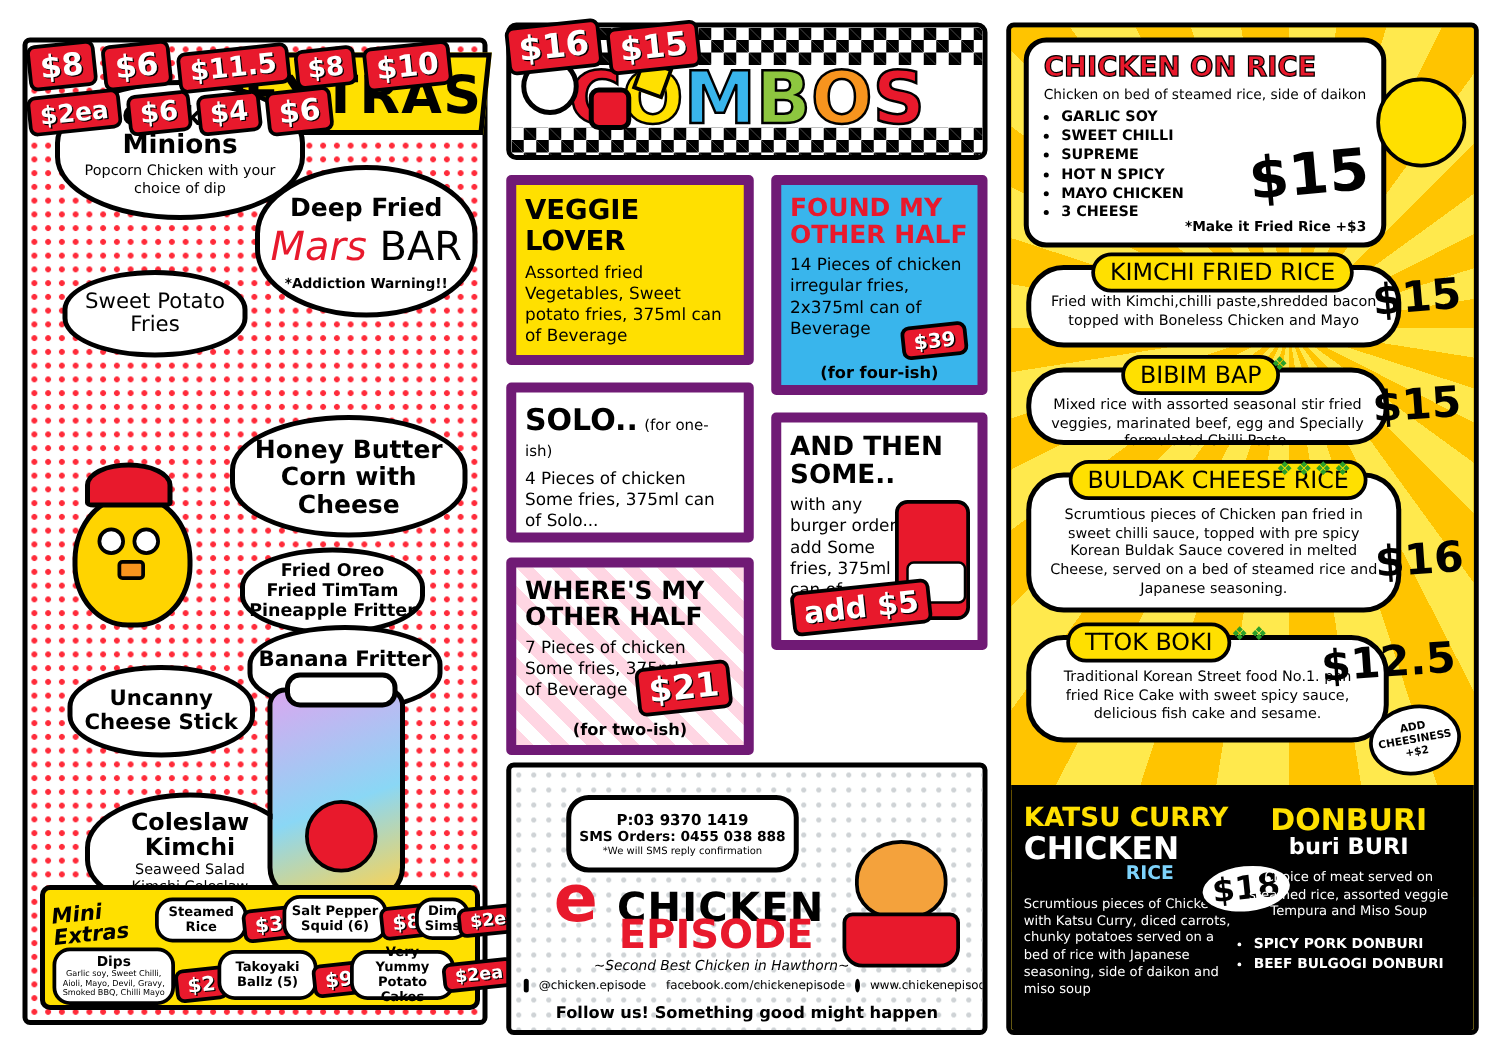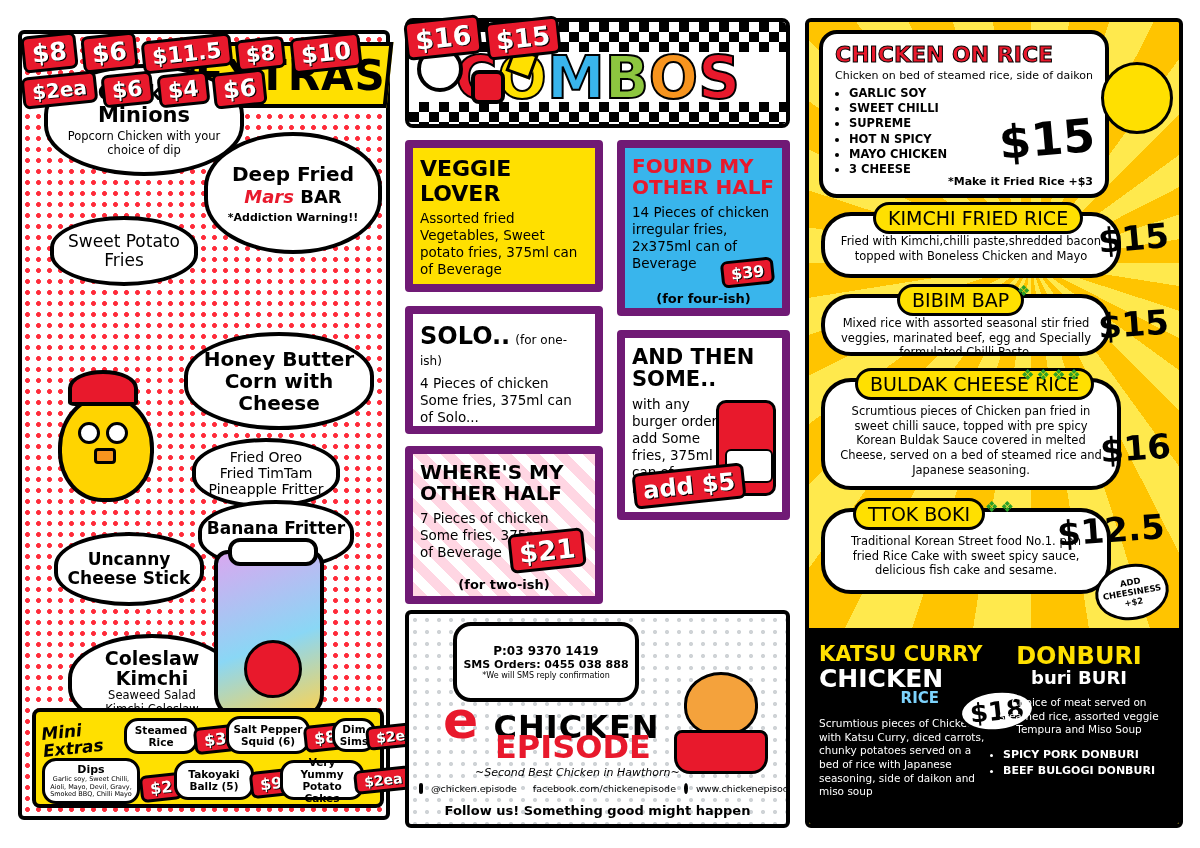--- a/index.html
+++ b/index.html
@@ -122,21 +122,21 @@
       
       <div class="bubble" style="left:22px; top:30px; width:200px; height:112px;">
         <div style="font-size:21px;font-weight:bold;line-height:1.05;padding:0 8px;">Chicken Minions</div>
         <div style="font-size:11.5px;line-height:1.2;padding:4px 14px 0;">Popcorn Chicken with your choice of dip</div>
       </div>
       <div class="price" style="left:95px; top:134px; font-size:25px;">$8</div>
 
       
       <div class="bubble" style="left:182px; top:98px; width:178px; height:122px;">
         <div style="font-size:20px;font-weight:bold;">Deep Fried</div>
-        <div style="font-size:18px;font-weight:bold;">
+        <div style="font-size:32px;font-weight:normal;">
           <span style="color:#e8192c;font-style:italic;">Mars</span>
           <span style="color:#000;">BAR</span>
         </div>
         <div style="font-size:11px;font-weight:bold;margin-top:4px;">*Addiction Warning!!</div>
       </div>
       <div class="price" style="left:276px; top:212px; font-size:25px;">$6</div>
 
       
       <div class="bubble" style="left:28px; top:182px; width:148px; height:70px;">
         <div style="font-size:17px;font-weight:normal;line-height:1.1;">Sweet Potato Fries</div>
@@ -147,21 +147,21 @@
       <div class="price" style="left:168px; top:252px; font-size:21px;">$8</div>
 
       
       <div class="bubble" style="left:162px; top:298px; width:190px; height:98px;">
         <div style="font-size:20px;font-weight:bold;line-height:1.1;padding:0 6px;">Honey Butter Corn with Cheese</div>
       </div>
       <div class="price" style="left:282px; top:295px; font-size:24px;">$10</div>
 
       
       <div class="bubble" style="left:170px; top:404px; width:148px; height:70px;">
-        <div style="font-size:14px;font-weight:normal;line-height:1.15;white-space:pre-line;">Fried Oreo
+        <div style="font-size:14px;font-weight:bold;line-height:1.15;white-space:pre-line;">Fried Oreo
 Fried TimTam
 Pineapple Fritter</div>
       </div>
       <div class="price" style="left:312px; top:418px; font-size:20px;">$2ea</div>
 
       
       <div class="bubble" style="left:176px; top:466px; width:156px; height:70px;">
         <div style="font-size:17px;font-weight:bold;">Banana Fritter</div>
         <div style="font-size:12px;">with Maple</div>
       </div>
@@ -291,21 +291,21 @@
       <div class="combo-title" style="font-size:20px;line-height:1.05;">WHERE'S MY OTHER HALF</div>
       <div class="combo-body" style="margin-top:6px;">7 Pieces of chicken Some fries, 375ml can of Beverage</div>
       <div class="price" style="position:absolute;right:10px;bottom:26px;font-size:27px;">$21</div>
       <div style="position:absolute;left:0;right:0;bottom:4px;text-align:center;font-size:13px;font-weight:bold;">(for two-ish)</div>
     </div>
 
     
     <div id="contact-card">
       <div id="contact-dots"></div>
 
-      <div class="bubble" style="left:44px; top:8px; width:186px; height:80px; border-radius:18px;">
+      <div class="bubble" style="left:44px; top:22px; width:186px; height:62px; border-radius:18px;">
         <div style="font-size:12px;font-weight:bold;">P:03 9370 1419</div>
         <div style="font-size:11px;font-weight:bold;">SMS Orders: 0455 038 888</div>
         <div style="font-size:8px;">*We will SMS reply confirmation</div>
       </div>
 
       <div style="position:absolute;left:34px;top:76px;font-size:38px;font-weight:bold;letter-spacing:1px;">
         <span style="color:#e8192c;font-size:52px;">e</span>
         <span style="font-size:32px;">CHICKEN</span>
       </div>
       <div style="position:absolute;left:86px;top:114px;font-size:32px;font-weight:bold;color:#e8192c;">EPISODE</div>

